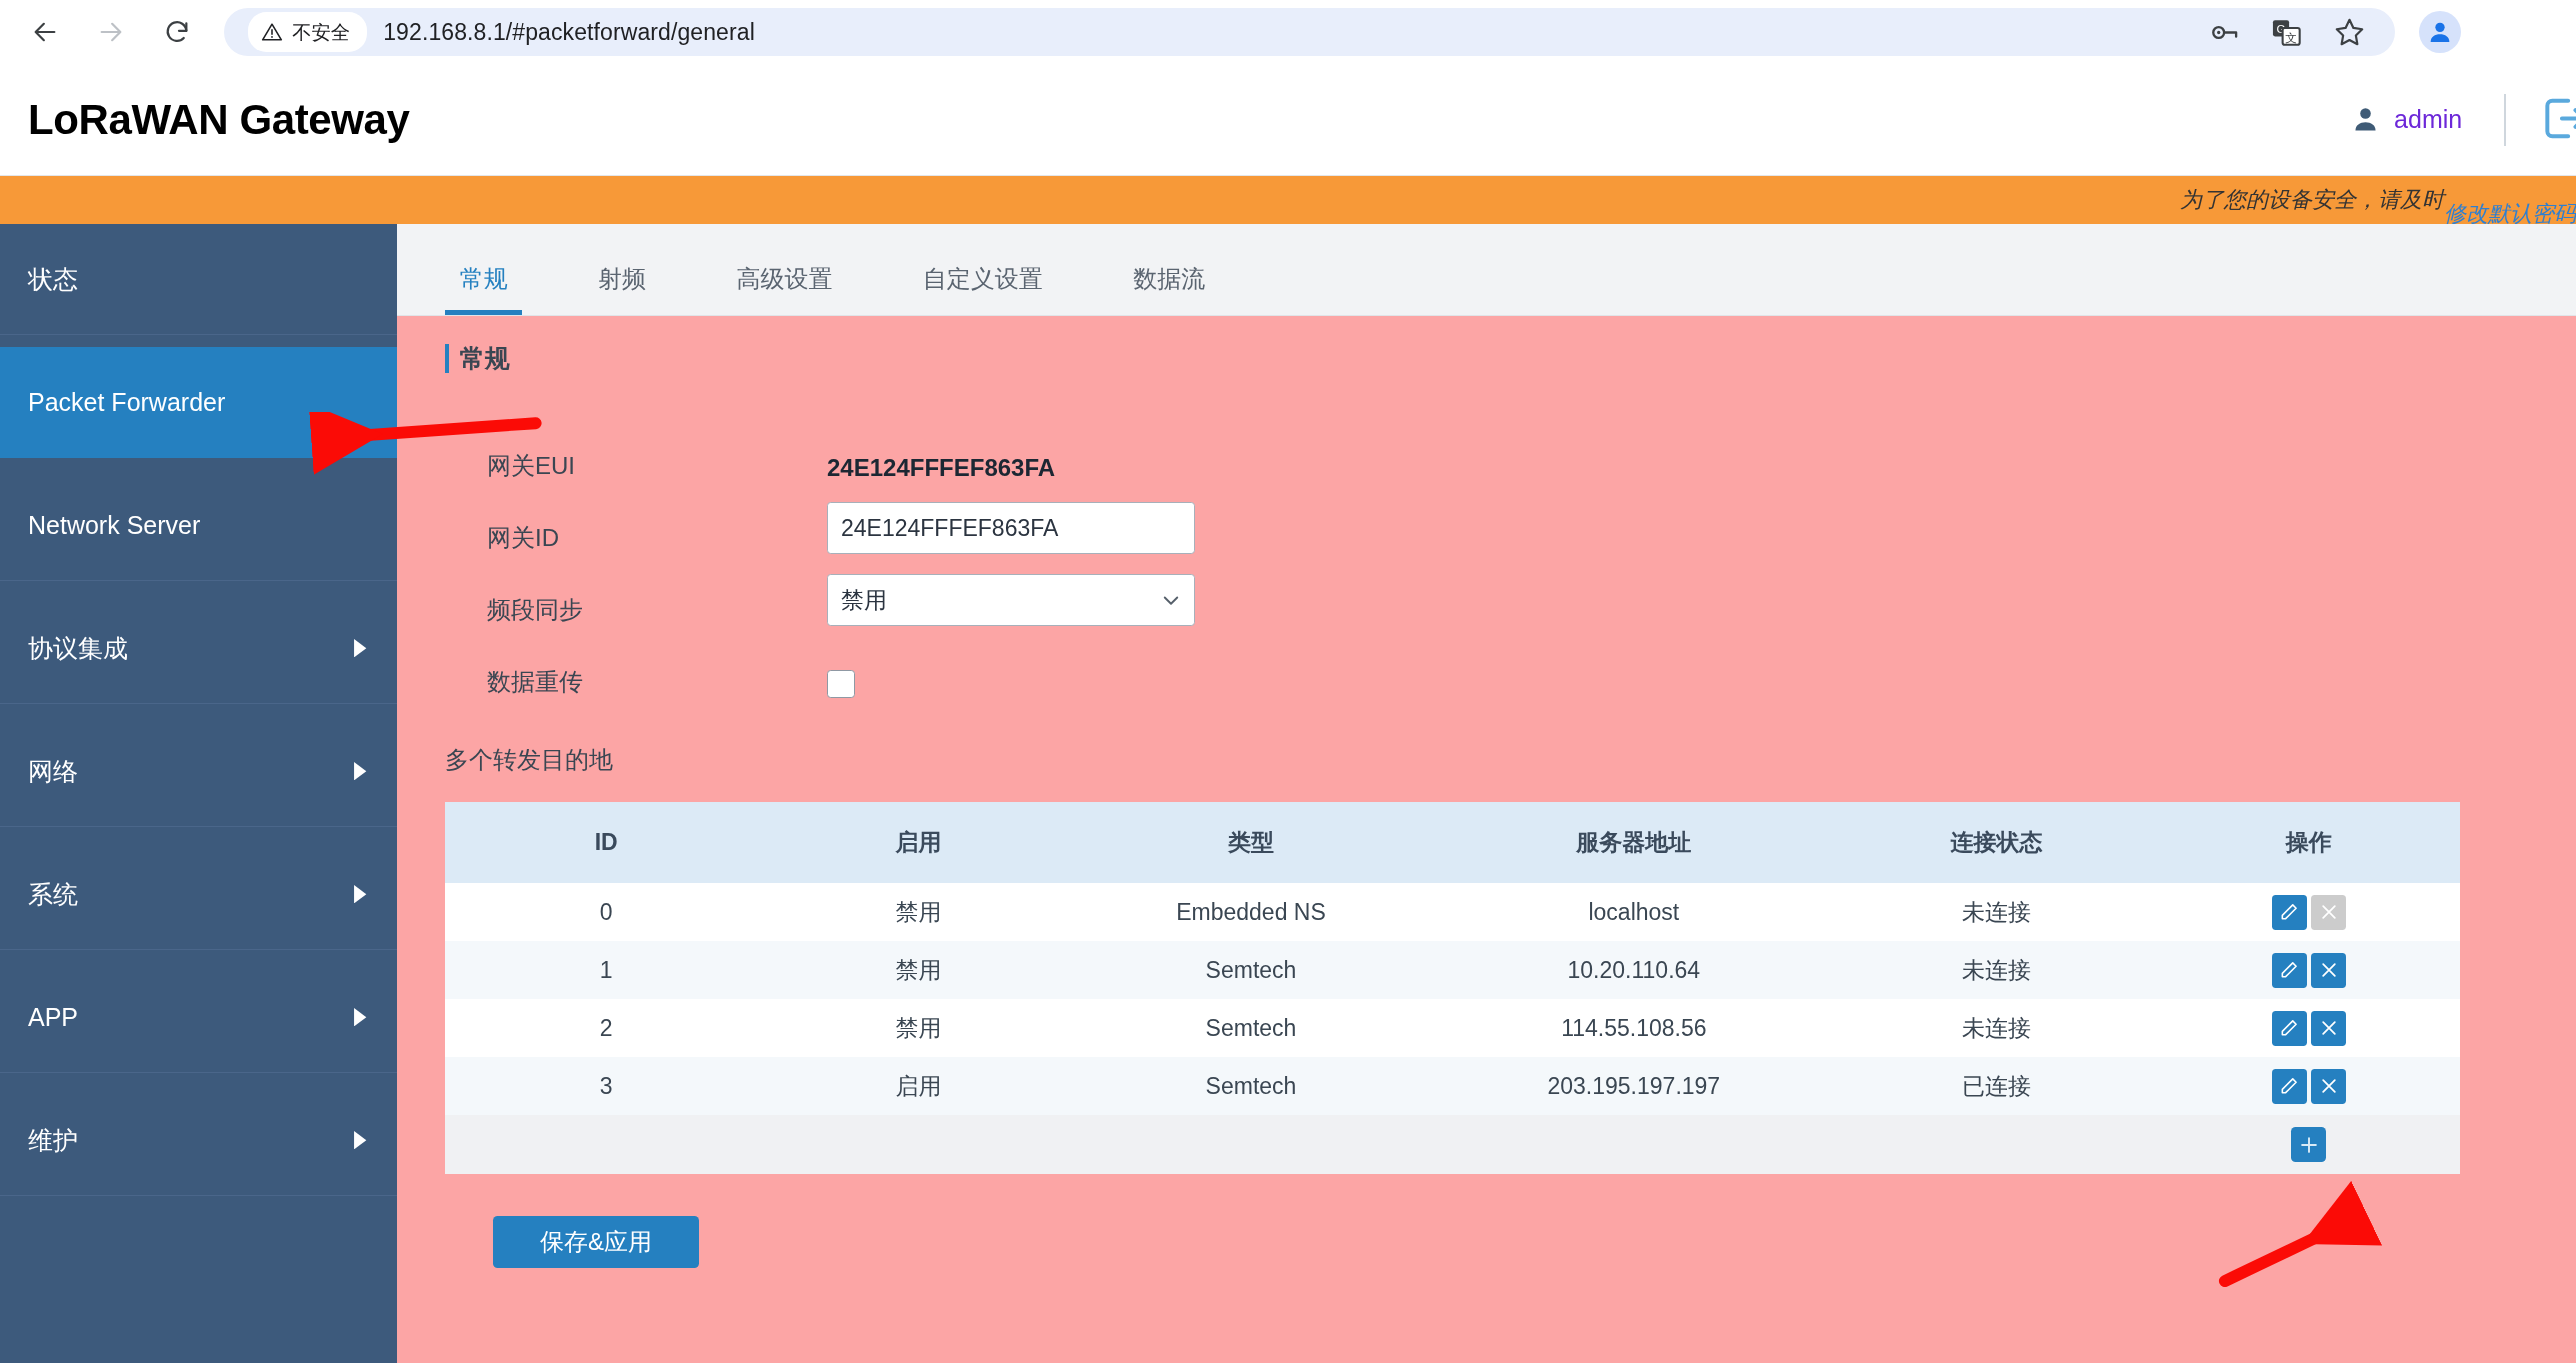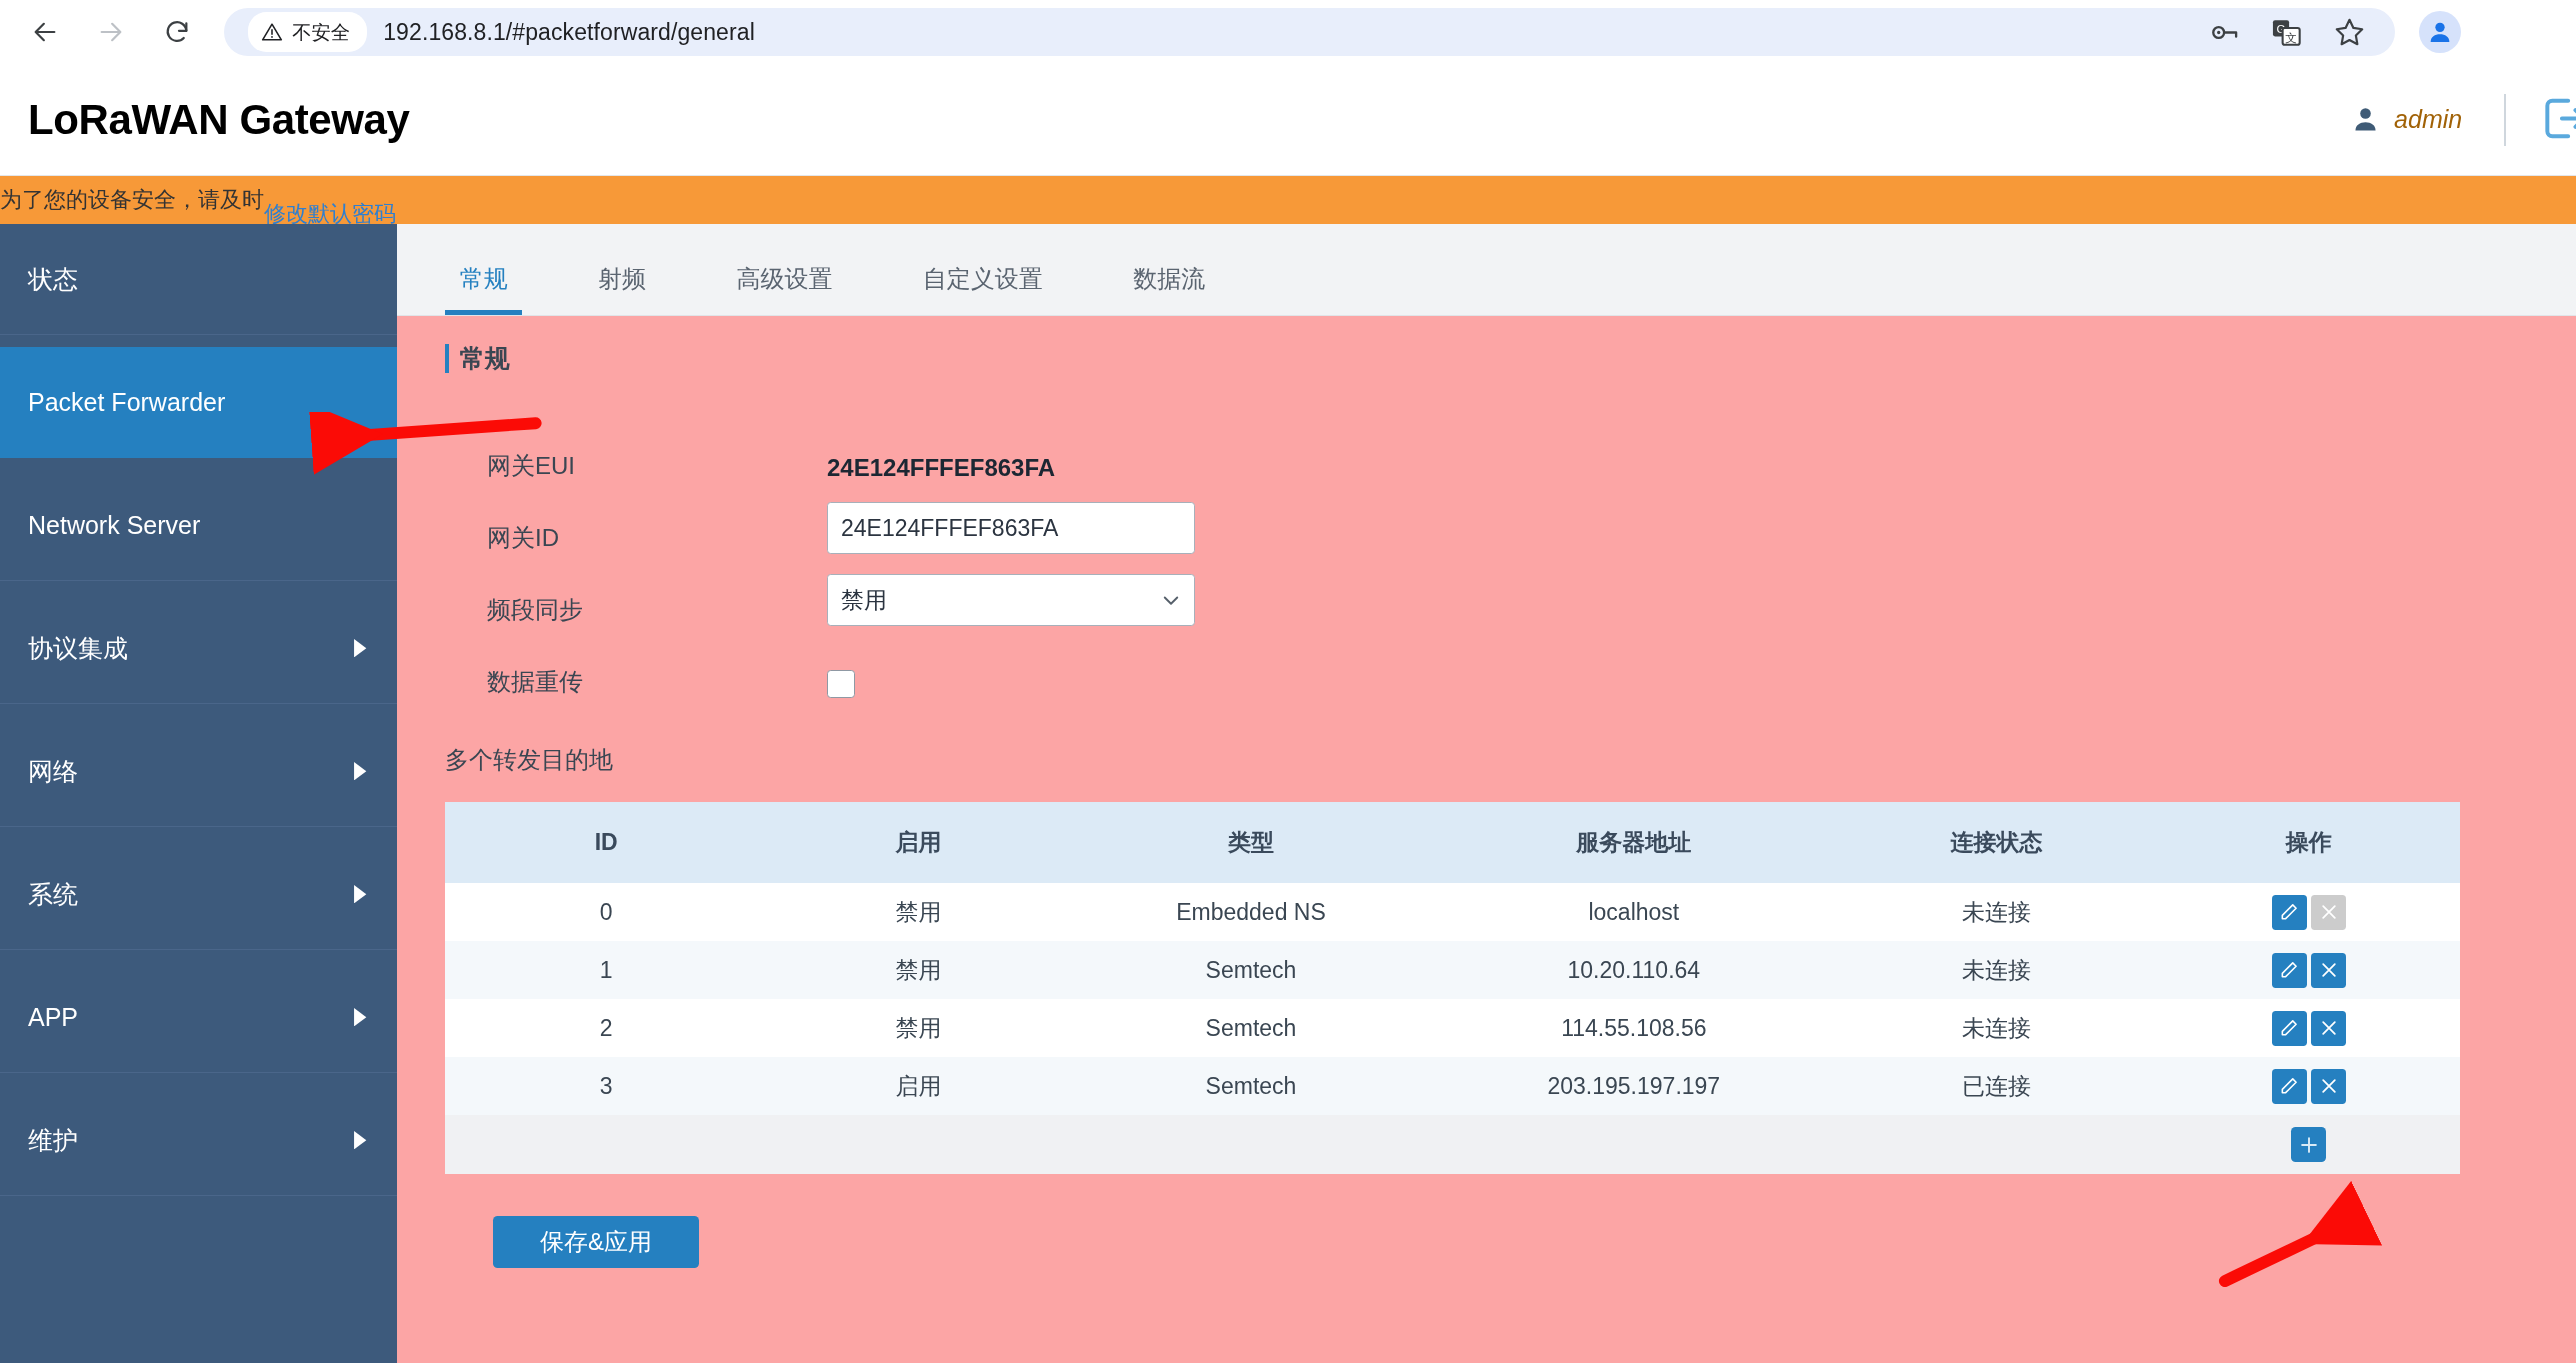--- a/index.html
+++ b/index.html
@@ -72,34 +72,34 @@
     position: relative;
   }
   .brand {
     font-size: 42px; font-weight: bold; color: #000000;
     letter-spacing: -0.4px;
   }
   .header-right {
     margin-left: auto; display: flex; align-items: center; height: 100%;
   }
   .user-box { display: flex; align-items: center; gap: 13px; }
-  .user-name { font-size: 25px; color: #a16207; font-style: italic; }
+  .user-name { font-size: 25px; color: #6d28d9; }
   .hdr-divider {
     width: 1.8px; height: 52px; background: #cfd6dd; margin: 0 42px;
   }
   .exit-icon-wrap {
     position: absolute; right: -13px; top: 50%; transform: translateY(-50%);
   }
 
   
   .warn-banner {
     height: 48px; width: 100%;
     background: #f79938;
-    display: flex; align-items: center; justify-content: flex-start;
-    font-size: 22px; color: #333333;
+    display: flex; align-items: center; justify-content: flex-end;
+    font-size: 22px; color: #333333; font-style: italic;
   }
   .warn-banner a { color: #2f7fd0; text-decoration: none; margin-top: 28px; }
 
   
   .layout { display: flex; width: 100%; height: calc(1363px - 64px - 112px - 48px); }
 
   
   .sidebar {
     width: 397px; flex: 0 0 397px;
     background: #3d5a7c;

